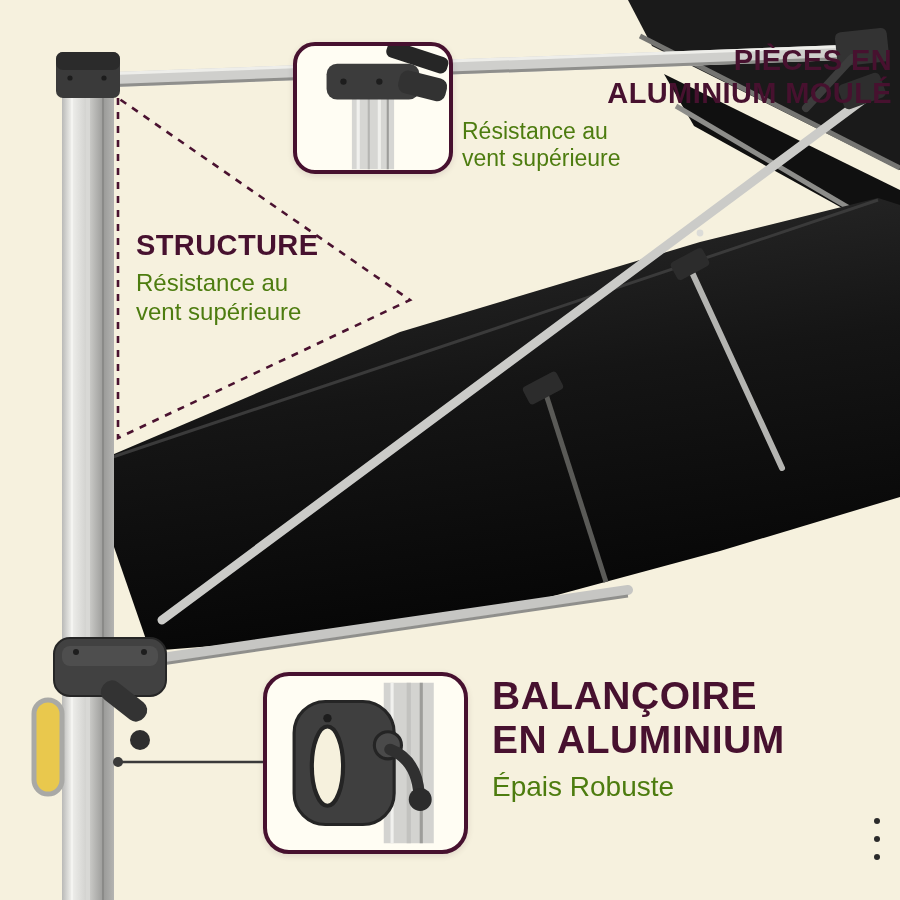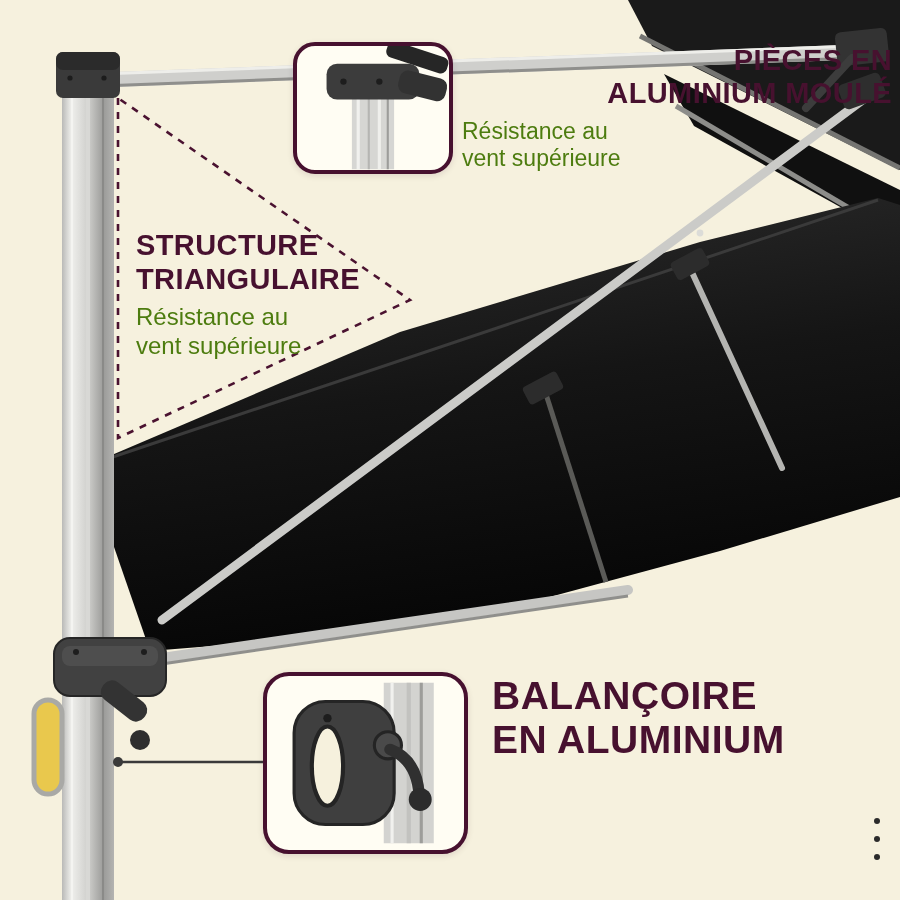--- a/index.html
+++ b/index.html
@@ -143,33 +143,35 @@
     </div>
     <div class="sub">
       <span>Résistance au</span>
       <span>vent supérieure</span>
     </div>
   </div>
 
   <div class="anno t2">
     <div class="title">
       <span>STRUCTURE</span>
-      <span>TRIANGULAIRE</span>
     </div>
     <div class="sub">
       <span>Résistance au</span>
       <span>vent supérieure</span>
     </div>
   </div>
 
   <div class="anno t3">
     <div class="title">
       <span>BALANÇOIRE</span>
       <span>EN ALUMINIUM</span>
     </div>
+    <div class="sub">
+      <span>Épais Robuste</span>
+    </div>
   </div>
 
   <div class="dots">
     <span class="dot"></span>
     <span class="dot"></span>
     <span class="dot"></span>
   </div>
 
 </div>
 

